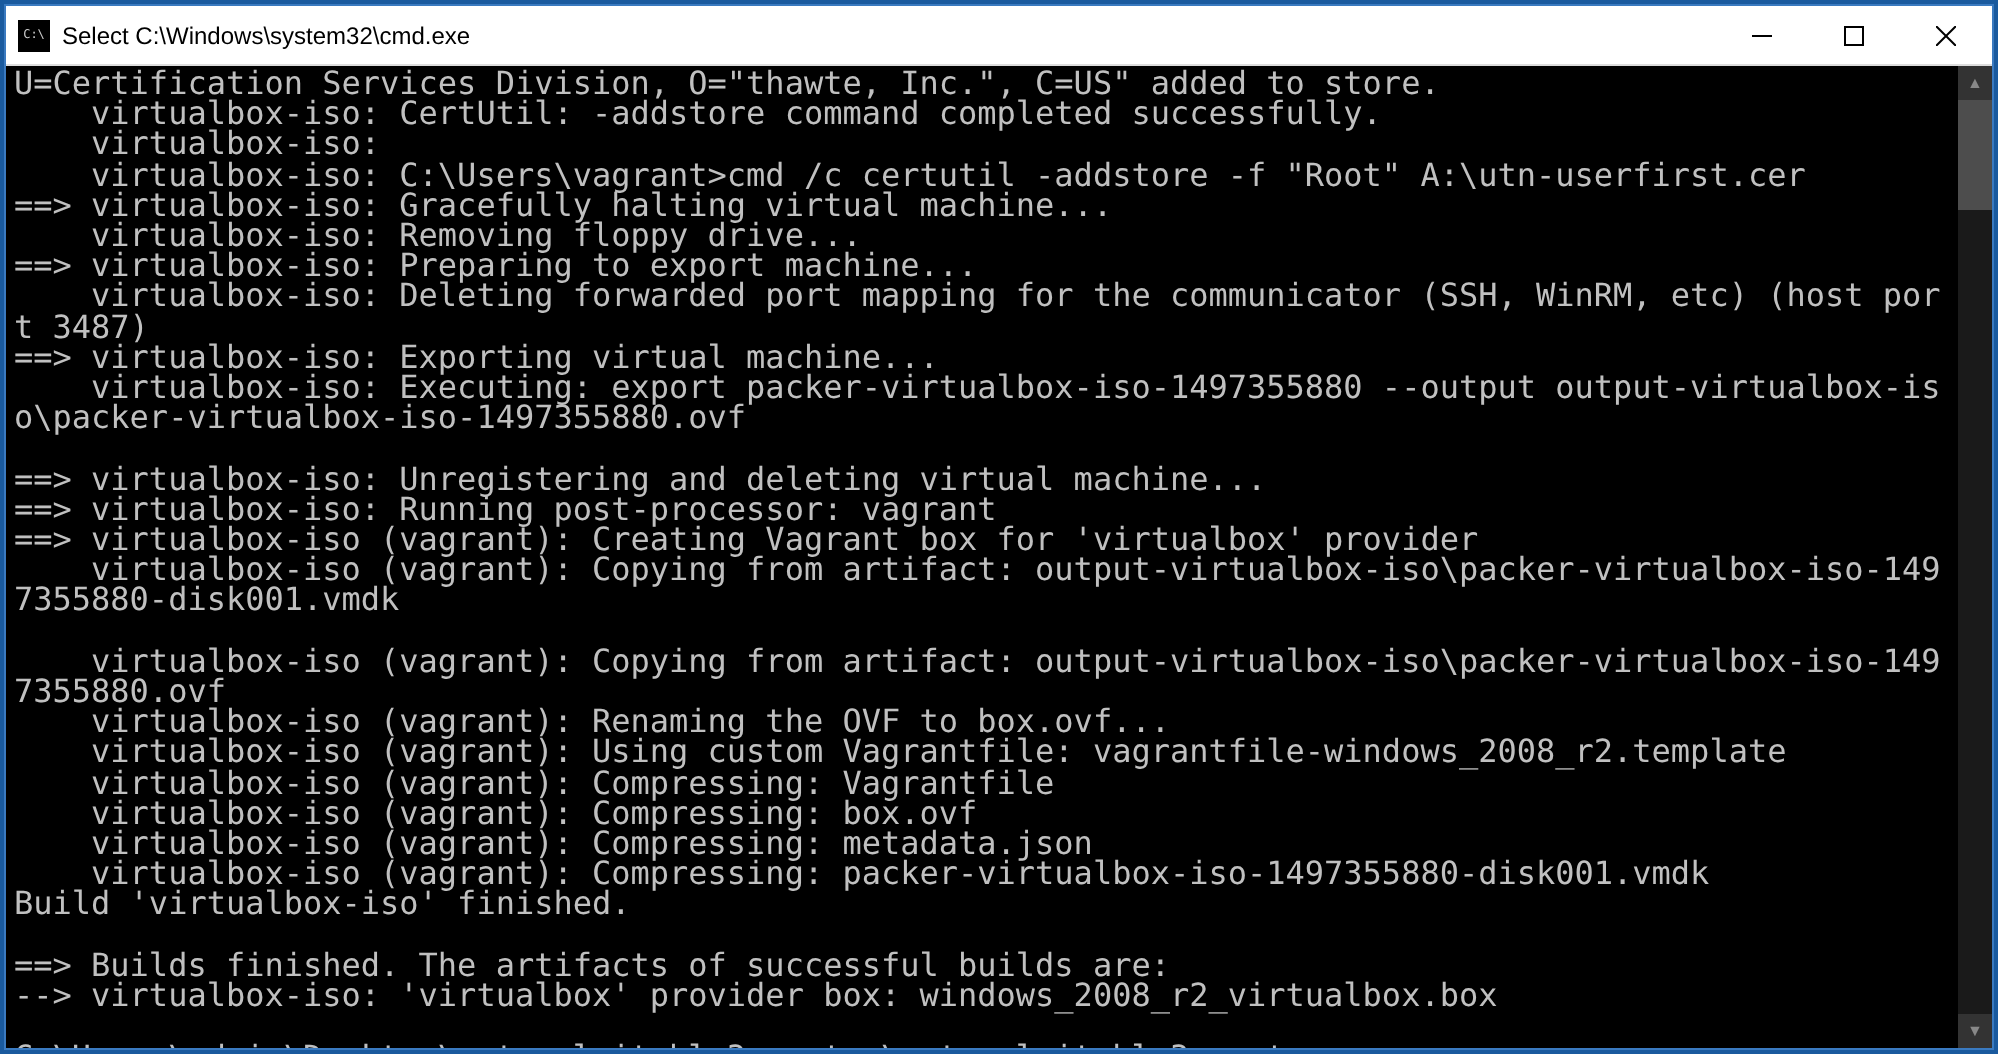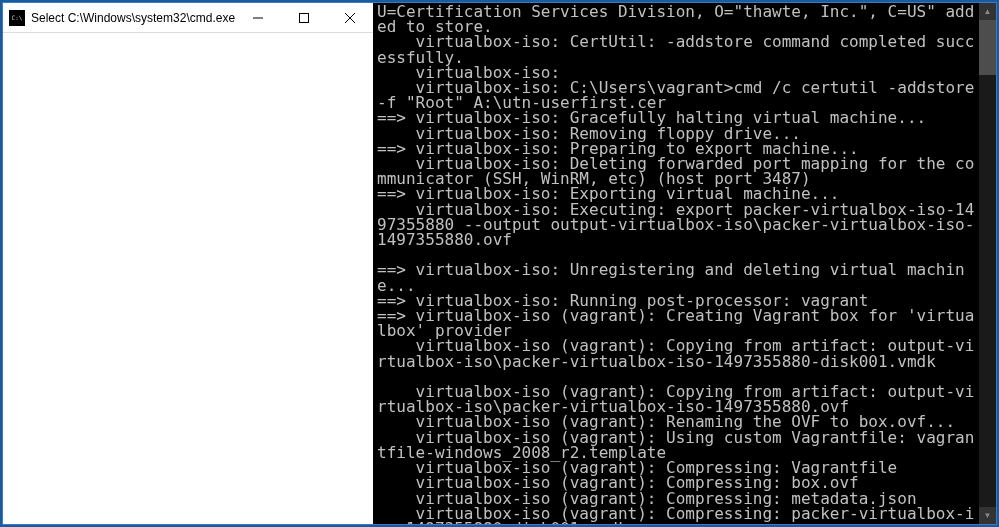--- a/index.html
+++ b/index.html
@@ -10,21 +10,21 @@
       height: 527px;
       overflow: hidden;
       padding: 2px;
     }
     .window {
       width: 100%;
       height: 100%;
       background: #fff;
       border: 1px solid #3a7ac0;
       display: flex;
-      flex-direction: row;
+      flex-direction: column;
     }
     .titlebar {
       height: 30px;
       background: #fff;
       display: flex;
       align-items: center;
       padding-left: 6px;
       border-bottom: 1px solid #ddd;
     }
     .titlebar-icon {

